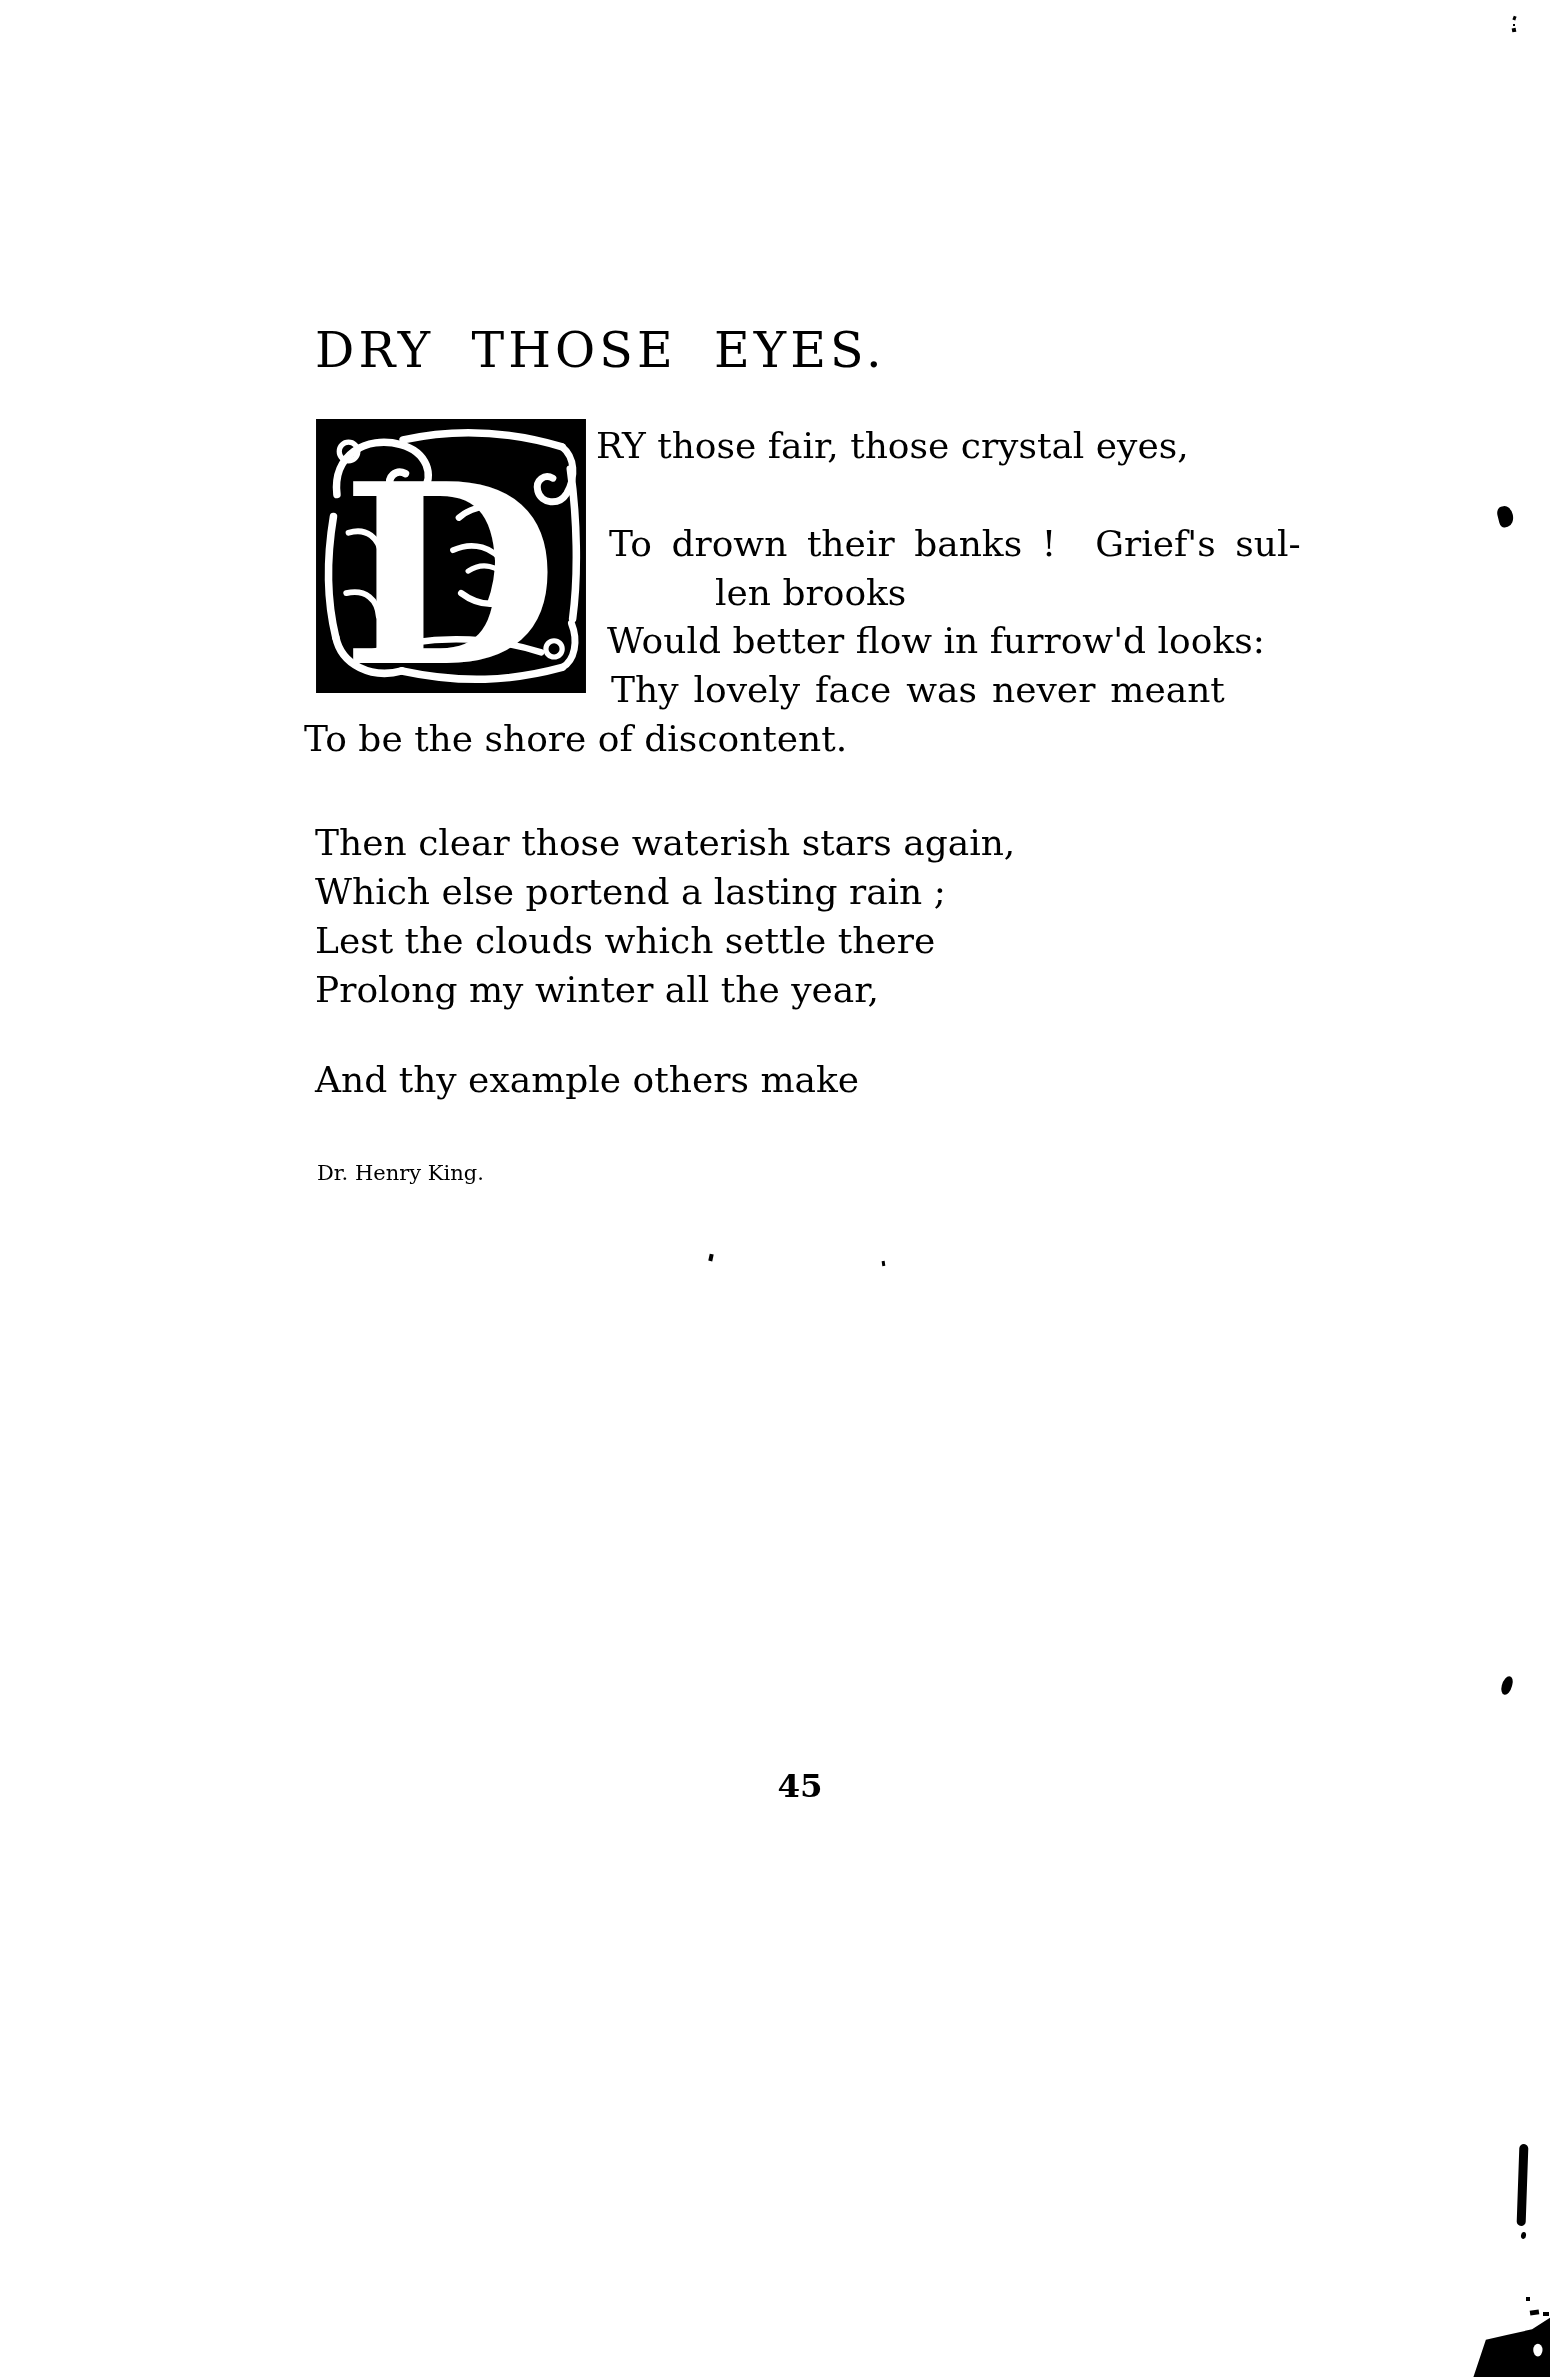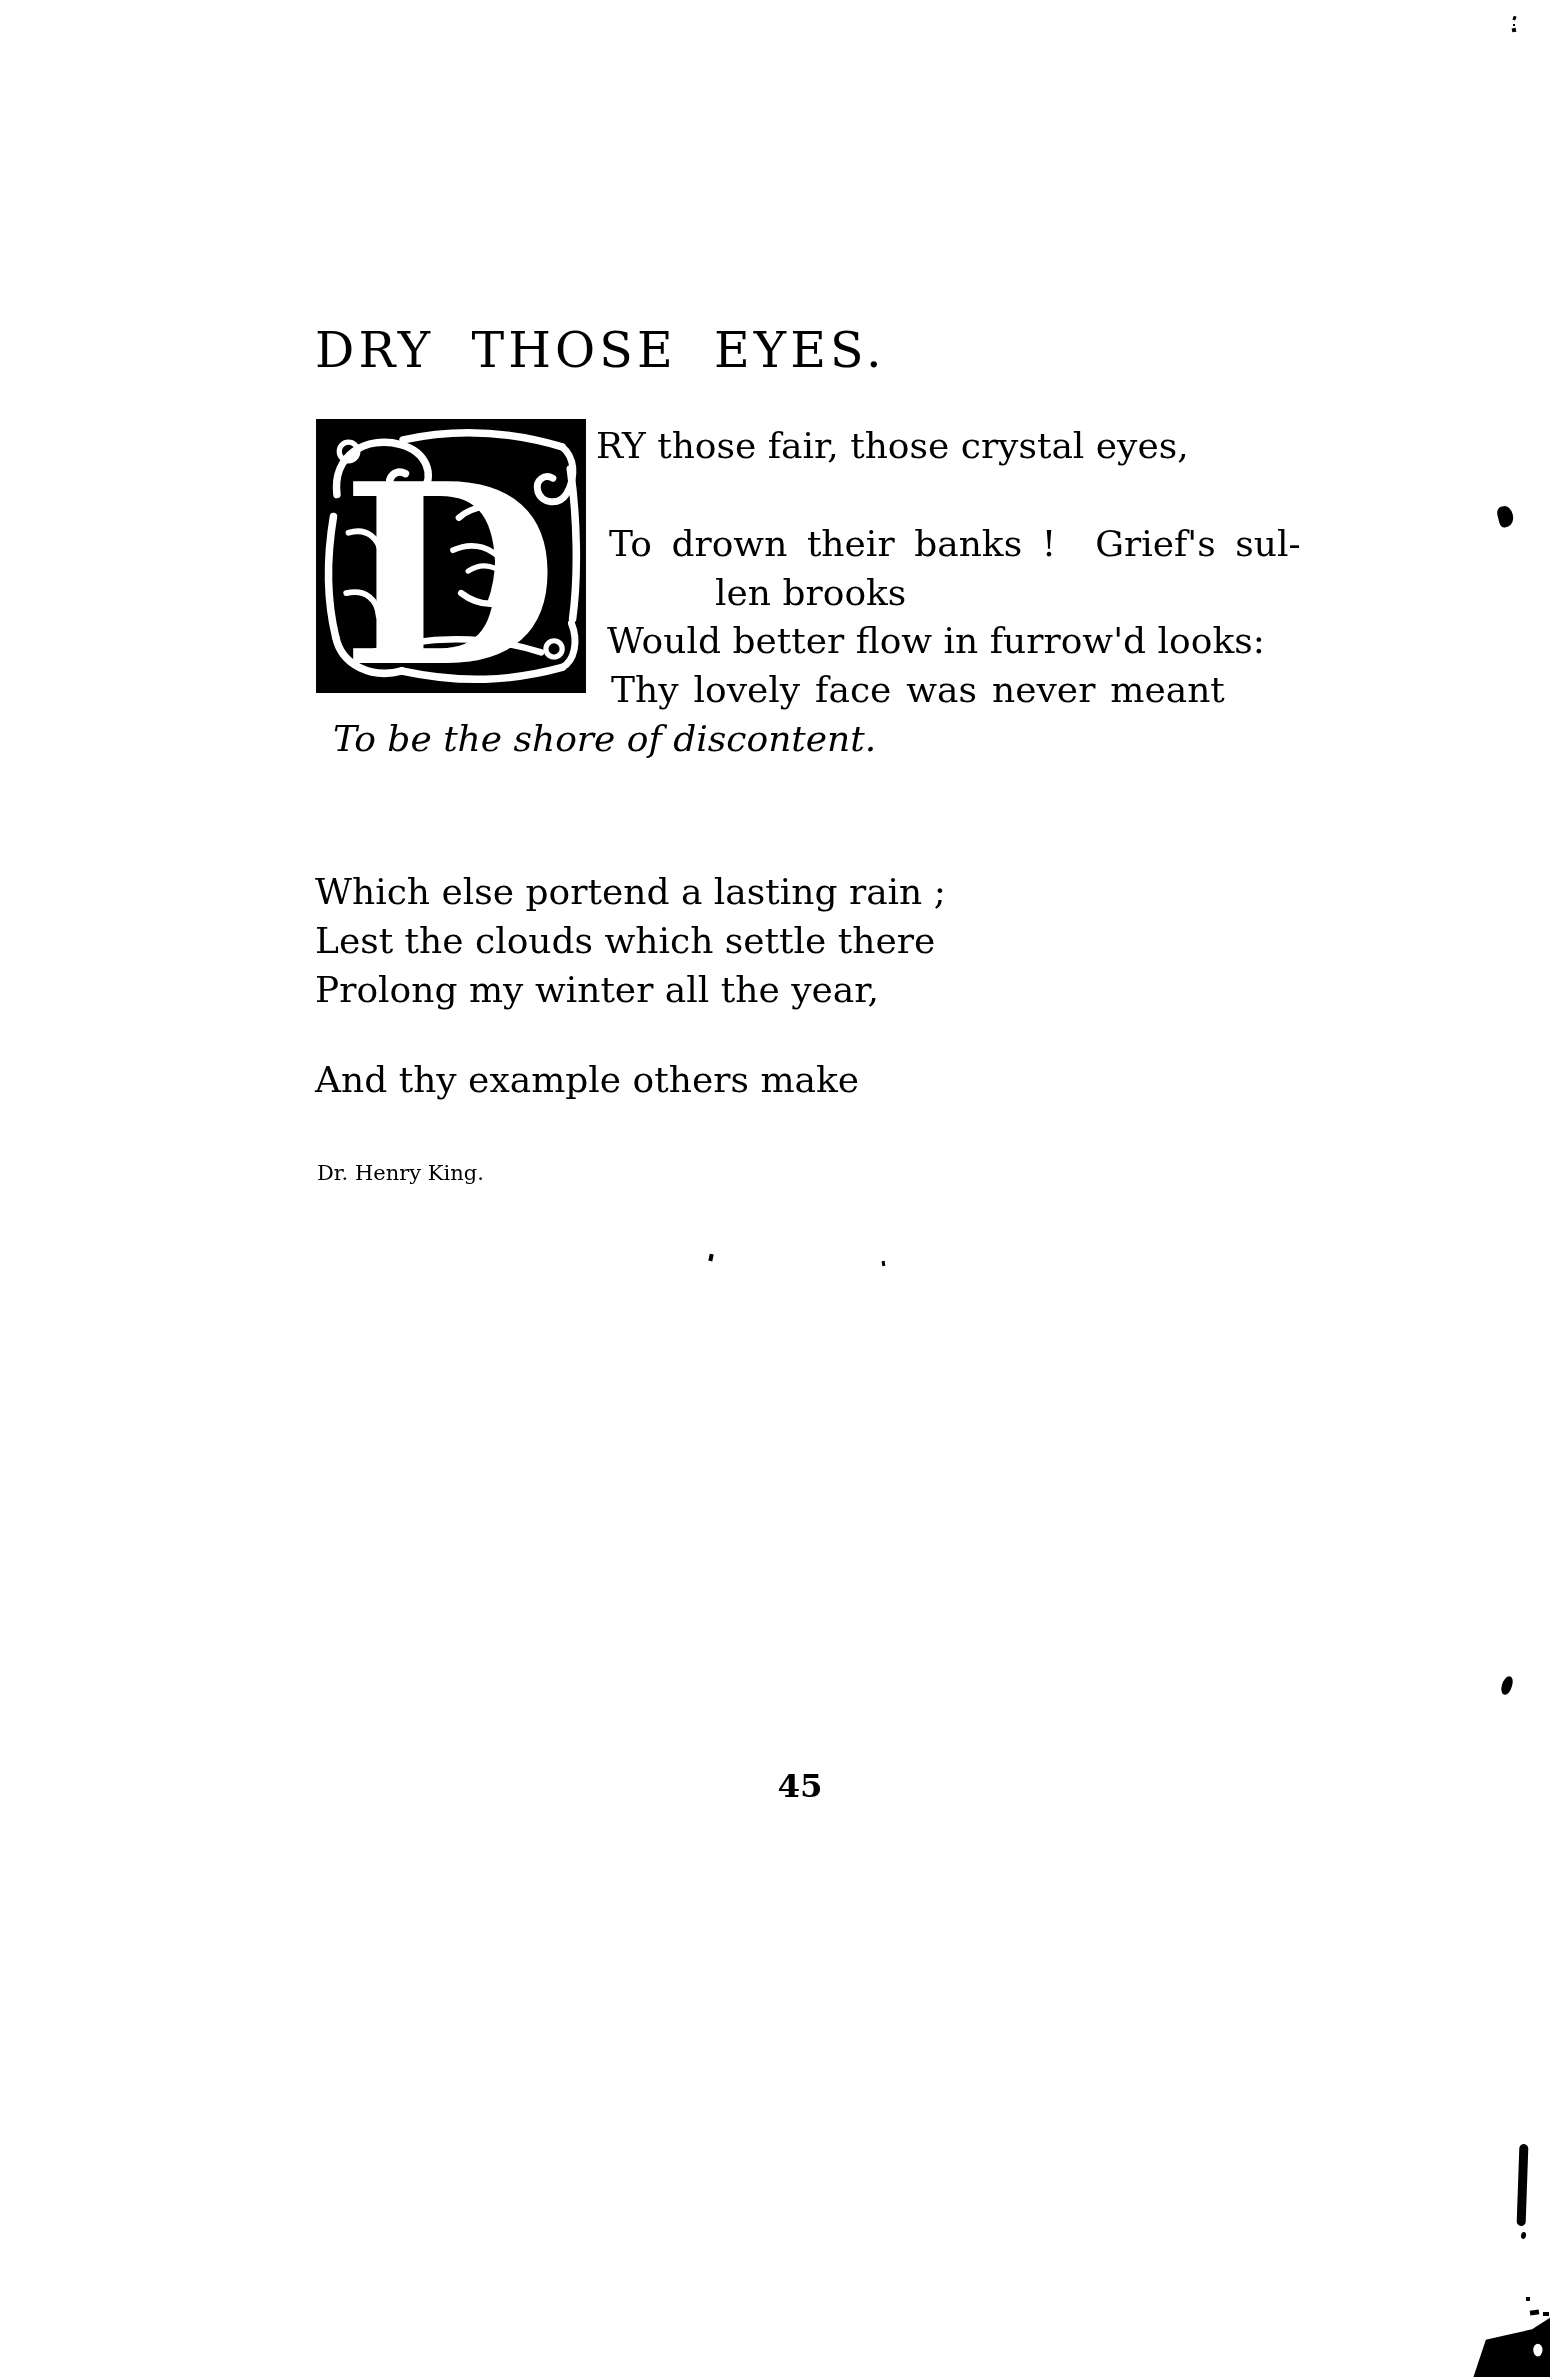--- a/index.html
+++ b/index.html
@@ -105,22 +105,23 @@
       <path d="M96,402 C190,372 292,372 388,402" stroke-width="11"></path>
     </g>
     <text x="44" y="420" font-family="'DejaVu Serif', serif" font-size="430" font-weight="bold" fill="#fff">D</text>
   </svg>
 
   <div class="line" style="left:596px; top:428px;">RY those fair, those crystal eyes,</div>
   <div class="line ws-wide" style="left:609px; top:526px;">To drown their banks !  Grief's sul-</div>
   <div class="line" style="left:715px; top:575px;">len brooks</div>
   <div class="line" style="left:607px; top:623px;">Would better flow in furrow'd looks:</div>
   <div class="line ws-med" style="left:611px; top:672px;">Thy lovely face was never meant</div>
-  <div class="line" style="left:333px;  top:721px;font-style:italic;">To be the shore of discontent.</div>
+  <div class="line" style="left:304px;  top:721px;">To be the shore of discontent.</div>
 
+  <div class="line" style="left:315px; top:825px;">Then clear those waterish stars again,</div>
   <div class="line" style="left:315px; top:874px;">Which else portend a lasting rain ;</div>
   <div class="line" style="left:315px; top:923px;">Lest the clouds which settle there</div>
   <div class="line" style="left:315px; top:972px;">Prolong my winter all the year,</div>
   <div class="line" style="left:315px; top:1020px;margin-top:42px;">And thy example others make</div>
 
   <div class="attribution">Dr. Henry King.</div>
 
   <div class="page-number">45</div>
 
   <div class="artifact a-dot1"></div>

